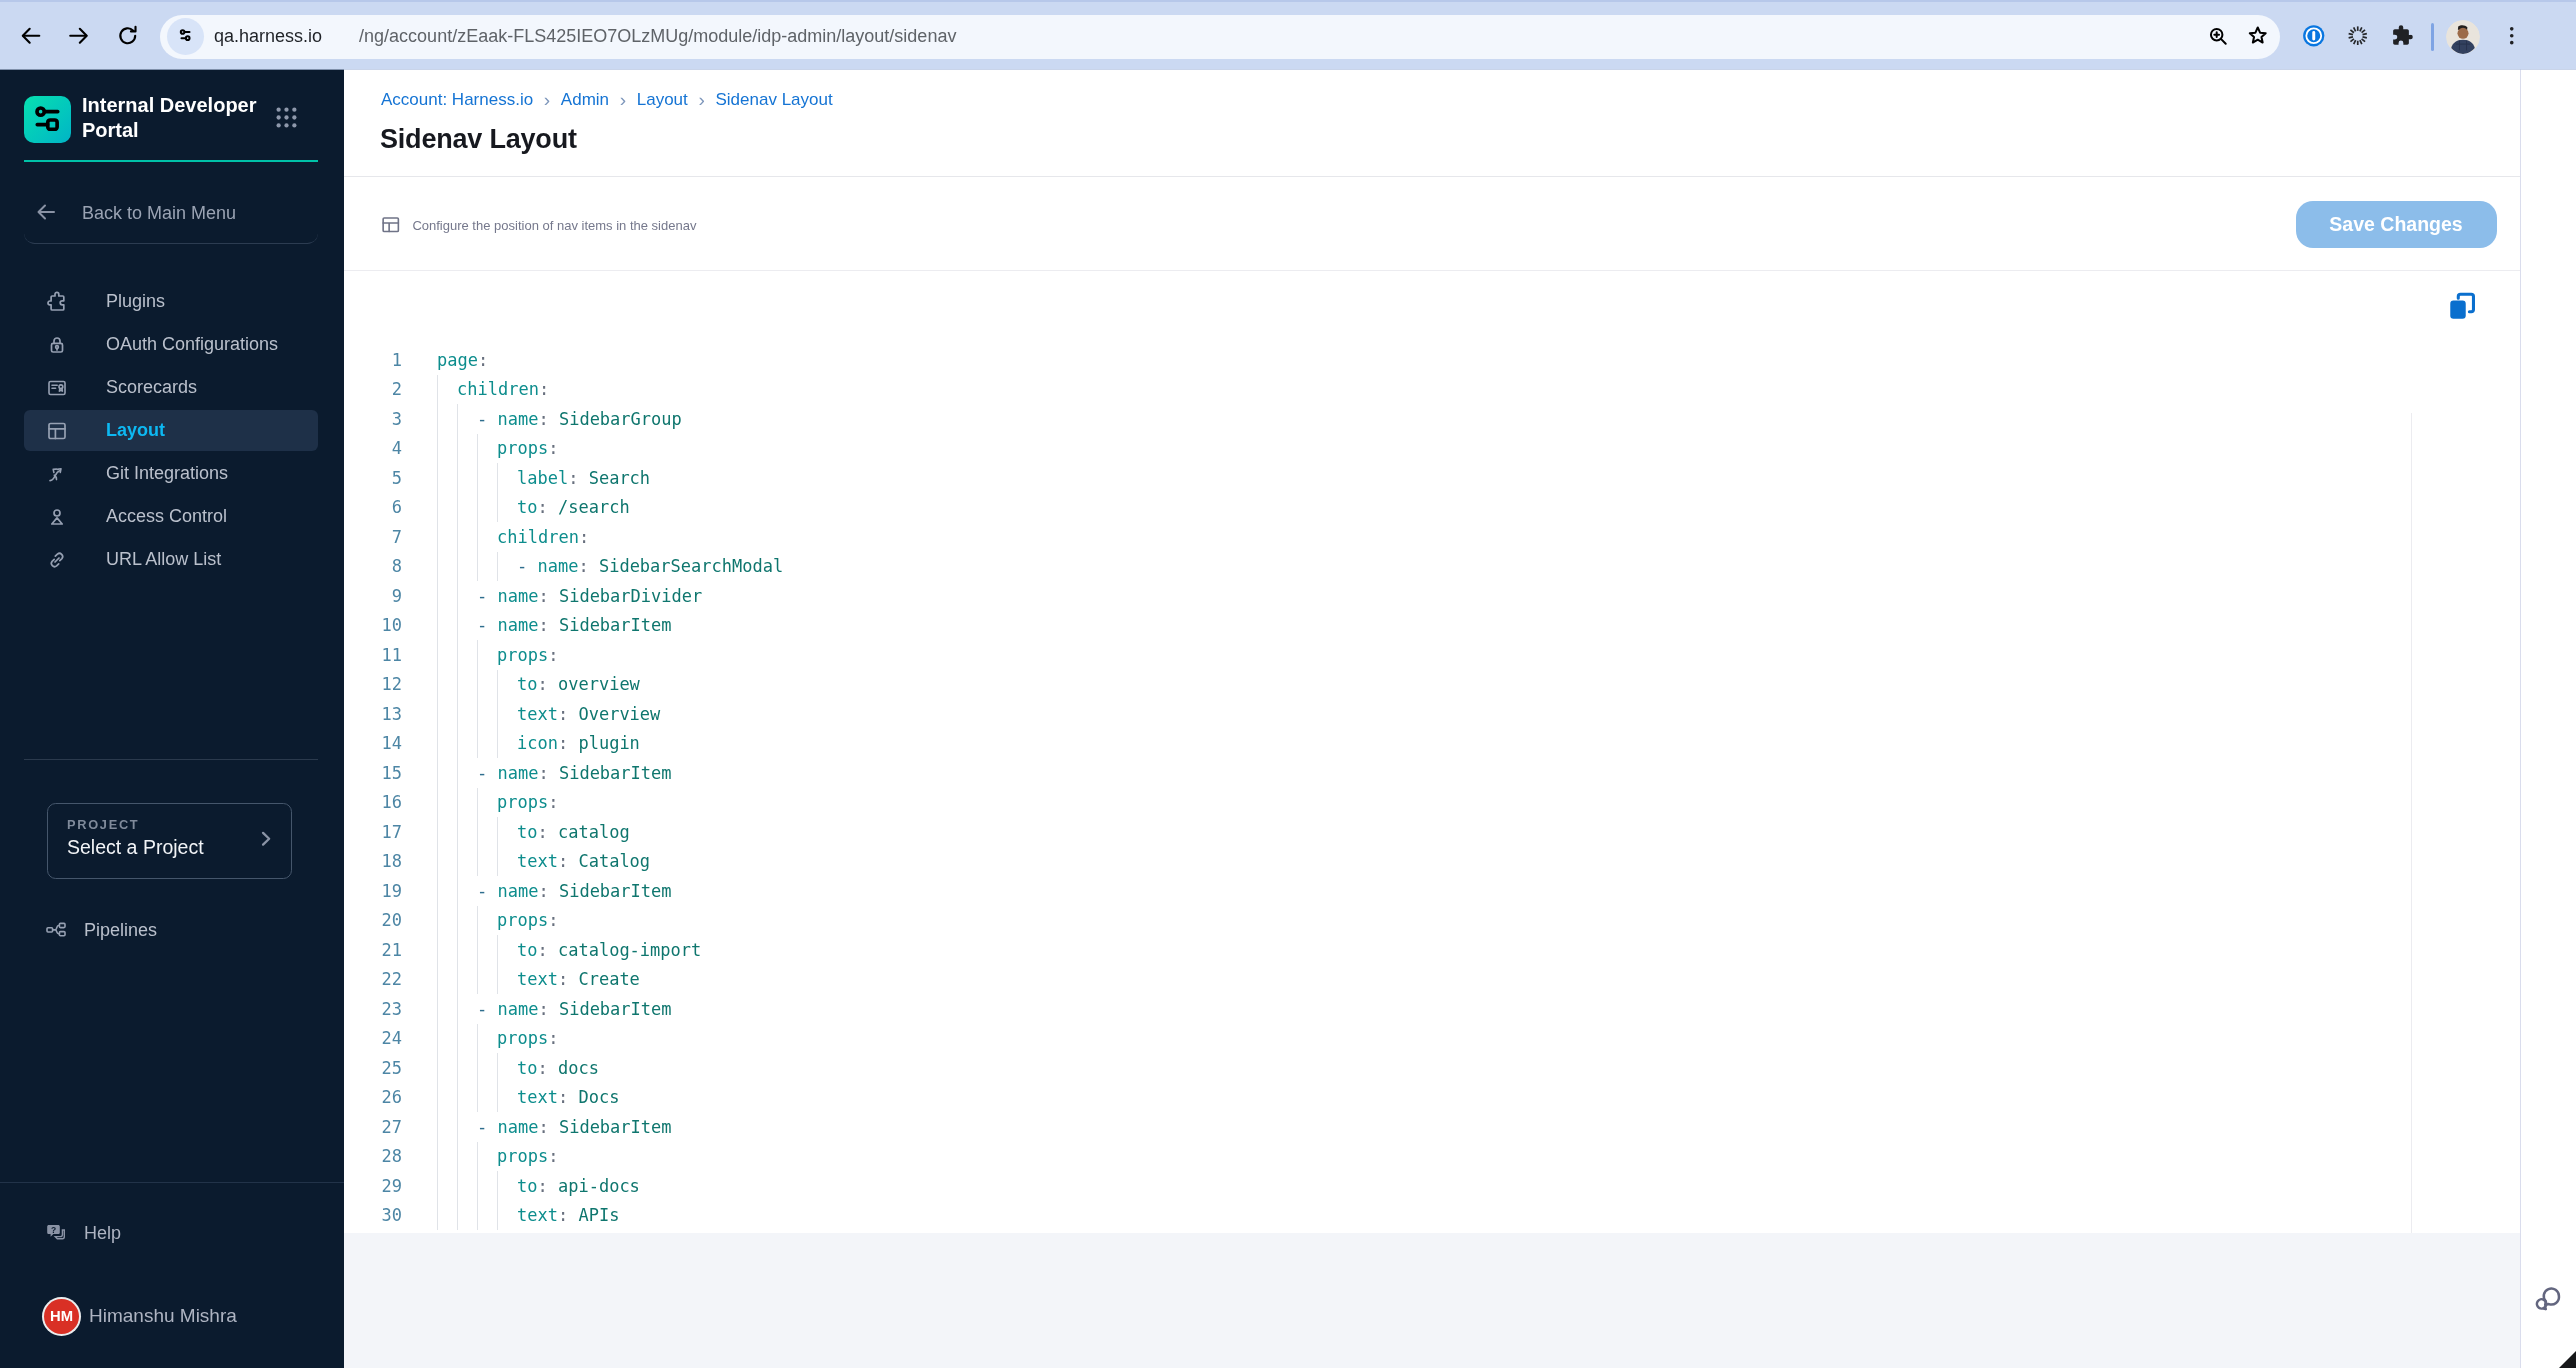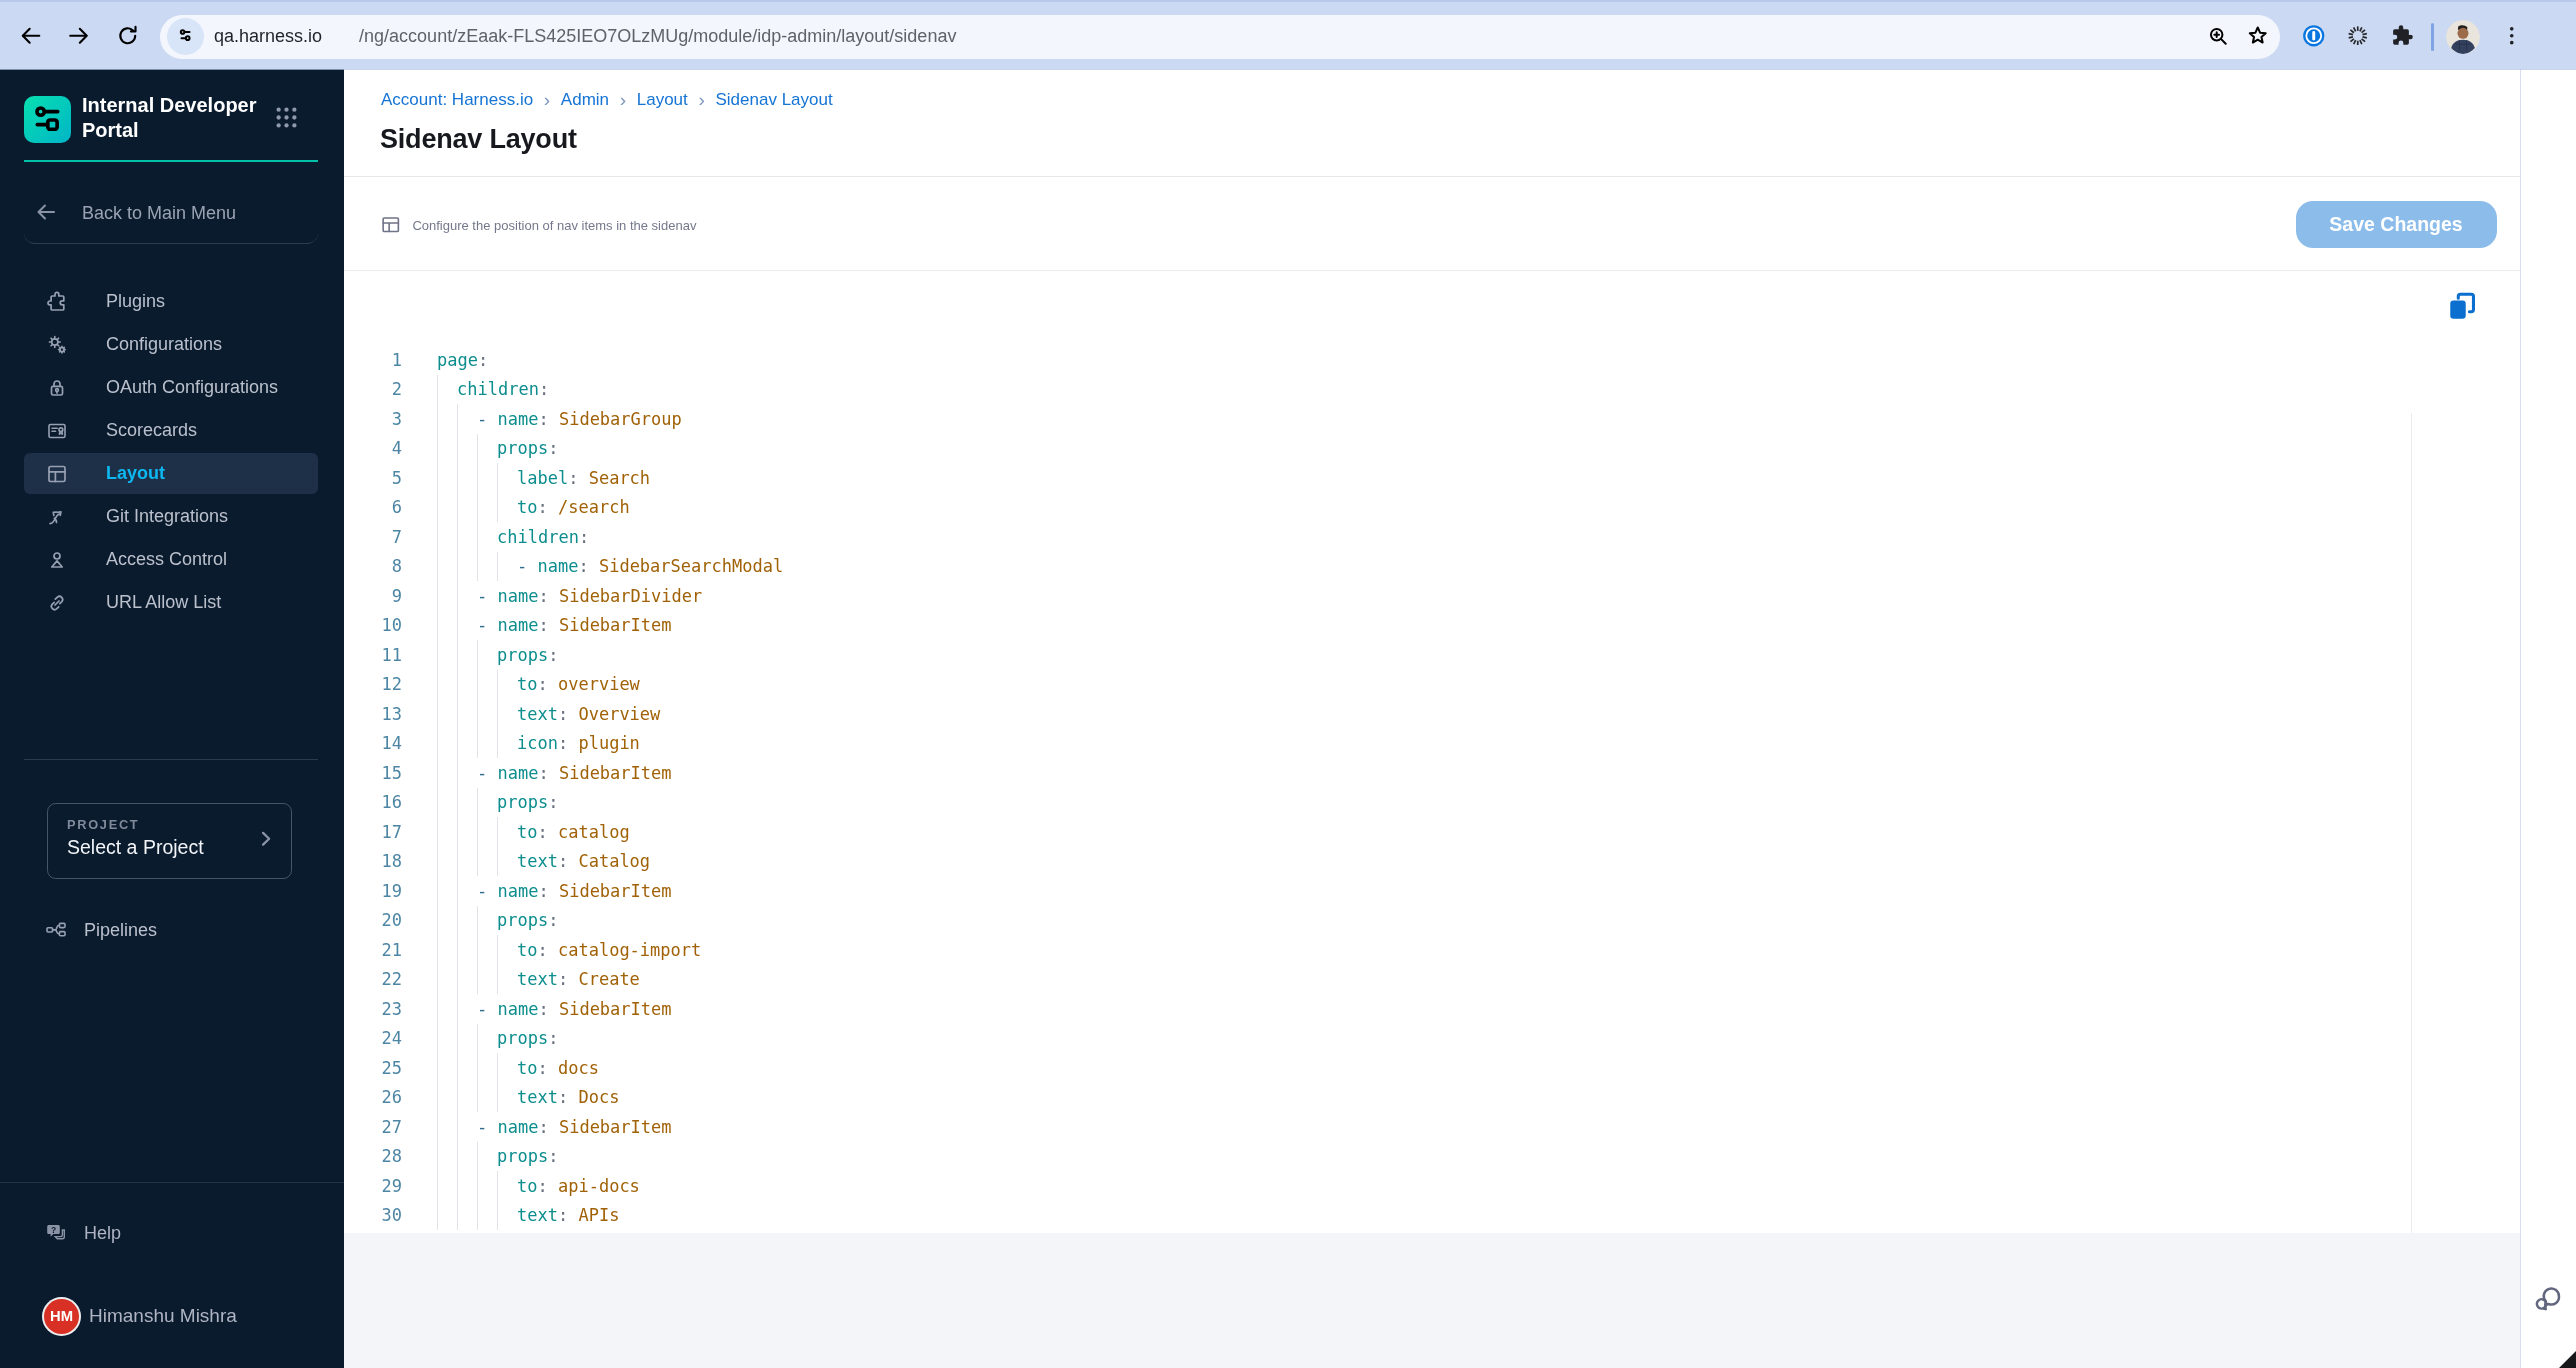--- a/index.html
+++ b/index.html
@@ -94,21 +94,21 @@
   .editor { position:absolute; left:0; top:203px; width:2176px; height:1030px; background:#fff; }
   .copy-btn { position:absolute; left:2102px; top:19px; width:34px; height:34px; cursor:pointer; }
   .copy-btn svg { width:32px; height:32px; }
   .yaml-lines { position:absolute; left:0; top:73px; width:2055px;
                 font-family:"DejaVu Sans Mono", monospace; font-size:17px; }
   .cl { height:29.5px; display:flex; align-items:center; white-space:pre; }
   .ln { width:58px; text-align:right; color:#4d86a5; flex:none; }
   .code { margin-left:35px; display:flex; align-items:center; white-space:pre; }
   .guide { display:inline-block; width:20px; height:29.5px; border-left:0.7px solid #e0e3e8; flex:none; }
   .tok-k { color:#0d8d8d; }
-  .tok-v { color:#a16207;text-align:right; }
+  .tok-v { color:#0f766e;text-align:right; }
   .tok-p { color:#68707e; }
   .tok-d { color:#2f6e8e; }
   .ed-scroll-line { position:absolute; left:2067px; top:141px; width:0.7px; height:889px; background:#ececf0; }
   .ed-scroll-thumb { position:absolute; left:2066px; top:997px; width:21.5px; height:6px; background:#3f4450; border-radius:1.3px; }
 
   .below-editor { position:absolute; left:0; top:1164px; width:2176px; height:136px; background:#f3f5f9; }
 
   
   .rail { position:absolute; left:2520px; top:69px; width:56px; height:1299px; background:#fff;
           border-left:1.3px solid #dadded; }
@@ -247,31 +247,20 @@
   <div class="back-border"></div>
 
   <div class="nav">
       <div class="nav-item">
         <span class="nav-ic">
           <svg viewBox="0 0 24 24" fill="none" stroke="currentColor" stroke-linecap="round" stroke-linejoin="round" stroke-width="1.7">
             <path d="M10 4.3a1.9 1.9 0 0 1 3.8 0V6h4c.6 0 1 .5 1 1v3.8h-1.6a2 2 0 0 0 0 4H18.8V19c0 .6-.4 1-1 1H7.1c-.6 0-1-.4-1-1v-4.2H4.9a1.9 1.9 0 0 1 0-3.8H6.1V7c0-.6.4-1 1-1H10z"></path>
           </svg>
         </span>
         <span class="nav-lb">Plugins</span>
-      </div>
-      <div class="nav-item">
-        <span class="nav-ic">
-          <svg viewBox="0 0 24 24" fill="none" stroke="currentColor" stroke-linecap="round" stroke-linejoin="round" stroke-width="1.6">
-            <circle cx="9.8" cy="9" r="3.1"></circle>
-            <path d="M9.8 3.6v1.9M9.8 12.5v1.9M4.4 9h1.9M13.3 9h1.9M6 5.2l1.3 1.3M12.3 11.5l1.3 1.3M13.6 5.2l-1.3 1.3M7.3 11.5 6 12.8"></path>
-            <circle cx="17" cy="16.6" r="2.1"></circle>
-            <path d="M17 13.2v1.3M17 18.7v1.3M13.6 16.6h1.3M20.1 16.6h-1.3M14.7 14.3l.9.9M18.4 18l.9.9M19.3 14.3l-.9.9M15.6 18l-.9.9"></path>
-          </svg>
-        </span>
-        <span class="nav-lb">Configurations</span>
       </div>
       <div class="nav-item">
         <span class="nav-ic">
           <svg viewBox="0 0 24 24" fill="none" stroke="currentColor" stroke-linecap="round" stroke-linejoin="round" stroke-width="1.7">
             <rect x="6.5" y="10.3" width="11" height="8.7" rx="1.6"></rect>
             <path d="M9 10.3V8a3 3 0 0 1 6 0v2.3"></path>
             <circle cx="12" cy="14" r="1.4"></circle>
             <path d="M12 15.4v1.6"></path>
           </svg>
         </span>

